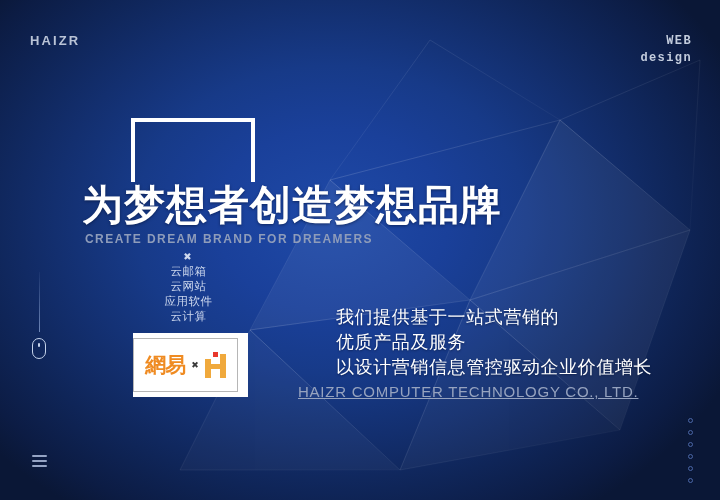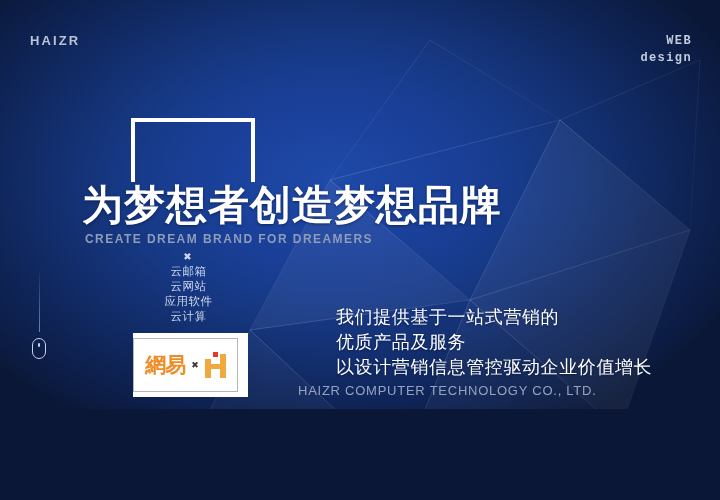--- a/index.html
+++ b/index.html
@@ -3,21 +3,21 @@
 <meta charset="utf-8">
 <style>
   html, body {
     margin: 0;
     padding: 0;
     background: #0a1736;
   }
   #stage {
     position: relative;
     width: 720px;
-    height: 409px;
+    height: 500px;
     overflow: hidden;
     font-family: "Liberation Sans", "DejaVu Sans", sans-serif;
     background:
       radial-gradient(ellipse 62% 70% at 46% 44%, #1f4aa8 0%, #1a409a 26%, #173a88 44%, #132f6f 62%, #0f2558 78%, #0c1c44 92%, #0a1736 100%);
   }
 
   
   #poly {
     position: absolute;
     inset: 0;
@@ -248,24 +248,25 @@
     line-height: 25px;
     letter-spacing: 0.6px;
     white-space: nowrap;
     text-shadow: 0 1px 2px rgba(4,14,45,0.5);
     margin-left: 39px;
   }
   .company-en {
     position: absolute;
     left: 298px;
     top: 383px;
-    font-size: 13px;
+    font-size: 15px;
     letter-spacing: 0.75px;
     color: #96a3bf;
     white-space: nowrap;
+    text-decoration: underline;
   }
 </style>
 </head>
 <body>
 
 <div id="stage">
 
   <svg id="poly" viewBox="0 0 720 500" preserveAspectRatio="none">
     <defs>
       <linearGradient id="lg" x1="0" y1="0" x2="1" y2="1">

